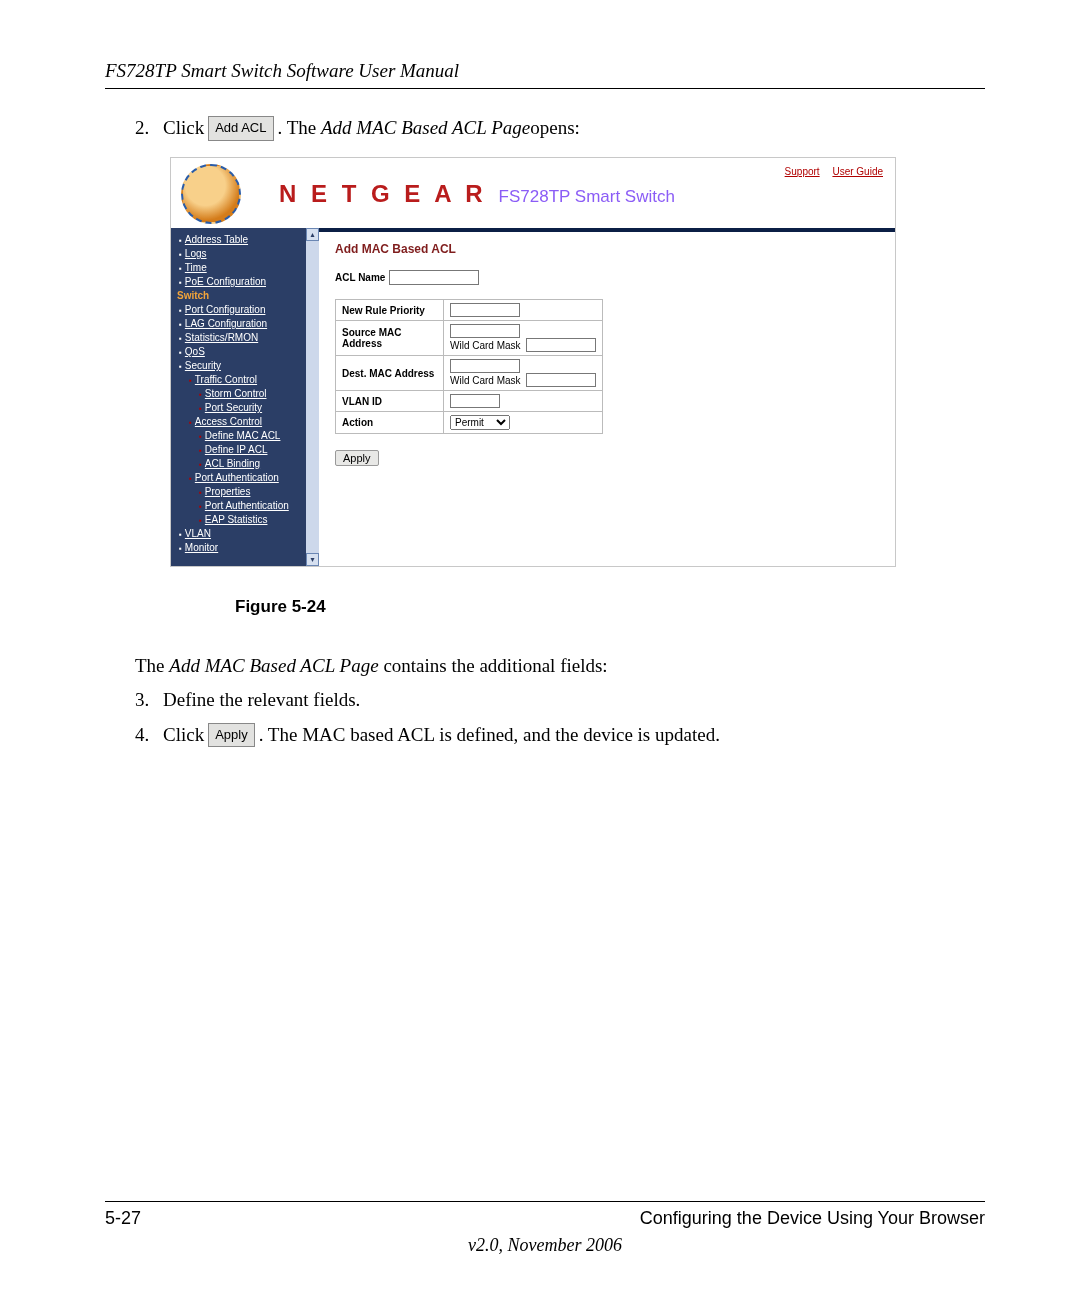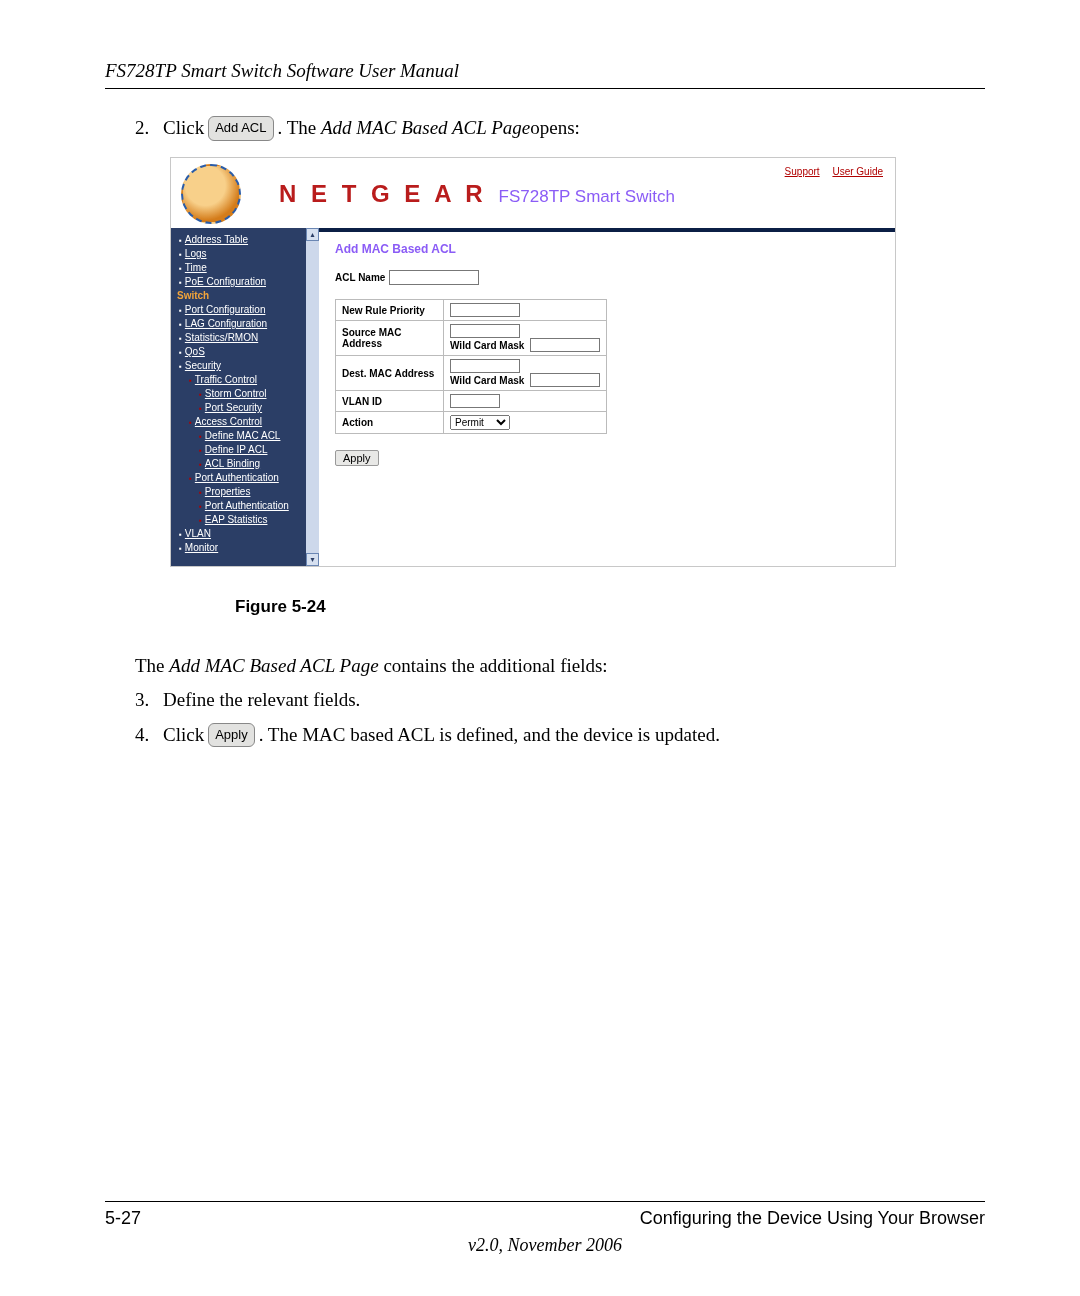--- a/index.html
+++ b/index.html
@@ -43,21 +43,21 @@
   .inline-button {
     display: inline-flex;
     align-items: center;
     justify-content: center;
     font-family: Arial, sans-serif;
     font-size: 13px;
     background: #e2e2e0;
     border: 1px solid #888;
     padding: 1px 6px;
     margin: 0 4px;
-    border-radius: 6px;
+    border-radius: 0;
     vertical-align: middle;
   }
   .italic { font-style: italic; }
   .screenshot-container {
     margin: 14px 0 6px 65px;
     width: 726px;
   }
   .screenshot {
     width: 726px;
     border: 1px solid #c8c8c8;
@@ -143,21 +143,21 @@
   .nav-list li.level2 .bullet { color: #b00000; }
   .ss-main {
     flex: 1;
     background: #fff;
     border-top: 4px solid #0b1f45;
     padding: 8px 12px 18px 12px;
     font-size: 11px;
     min-height: 338px;
   }
   .form-title {
-    color: #8b5cf6;
+    color: #7f1d1d;
     font-size: 12px;
     font-weight: bold;
     margin: 2px 0 14px 4px;
   }
   .form-row-top {
     display: flex;
     align-items: center;
     margin: 0 0 14px 4px;
   }
   .form-row-top label { font-weight: bold; font-size: 10px; margin-right: 4px; }
@@ -168,21 +168,21 @@
     font-size: 10px;
     margin-left: 4px;
   }
   .form-grid td {
     border: 1px solid #bbb;
     padding: 3px 6px;
     vertical-align: middle;
   }
   .form-grid td.lbl { font-weight: bold; width: 108px; }
   .form-grid input[type="text"] { border: 1px solid #777; height: 14px; width: 70px; font-size: 10px; }
-  .form-grid .wild { font-weight: bold; margin-right: 3px; margin-top: 28px; }
+  .form-grid .wild { font-weight: normal; margin-right: 3px; margin-top: 28px; }
   .form-grid select { font-size: 10px; width: 60px; }
   .apply-wrap { margin: 16px 0 0 4px; }
   .apply-btn {
     font-size: 11px;
     background: #e8e8e6;
     border: 1px solid #999;
     padding: 1px 7px;
     border-radius: 2px;
     cursor: pointer;
   }

